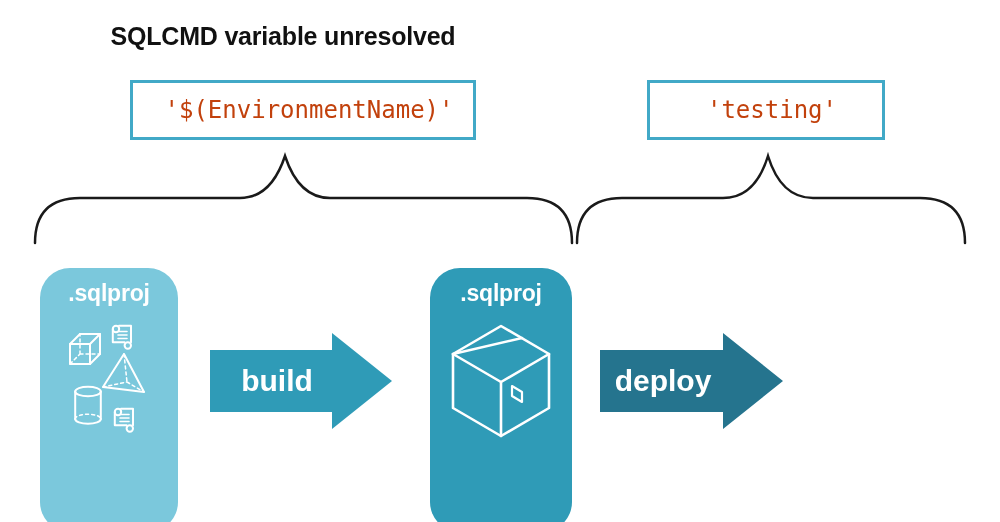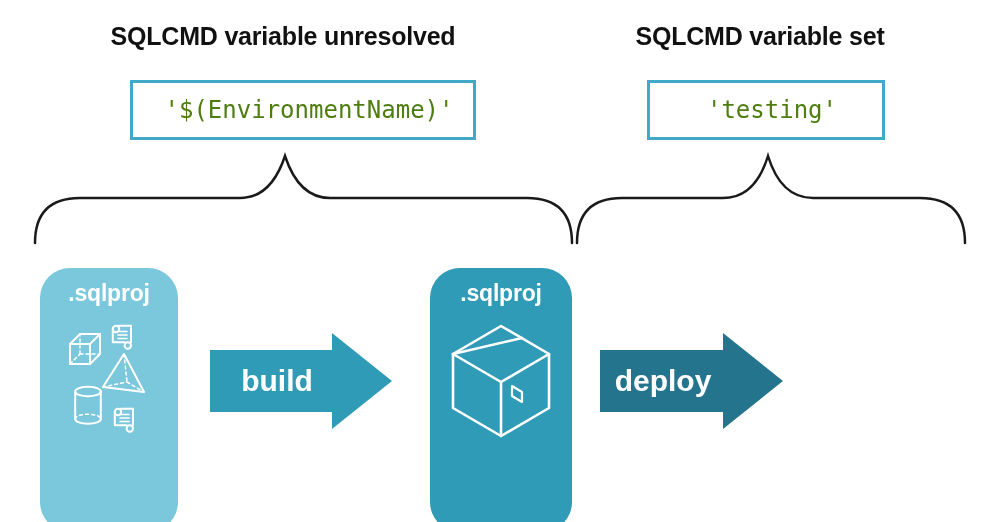--- a/index.html
+++ b/index.html
@@ -15,21 +15,21 @@
   .heading-left{left:108px;width:350px;}
   .heading-right{left:610px;width:300px;}
   .codebox{
     position:absolute;top:80px;height:60px;background:#ffffff;
     border:3px solid #41a9c7;box-sizing:border-box;
     display:flex;align-items:center;justify-content:center;
   }
   .codebox-left{left:130px;width:346px;}
   .codebox-right{left:647px;width:238px;justify-content:center;}
   .code-text{
-    font-family:"DejaVu Sans Mono",monospace;font-size:24px;color:#4d7c0f;
+    font-family:"DejaVu Sans Mono",monospace;font-size:24px;color:#c2410c;
     white-space:pre;
     margin-left:12px;
   }
   .layer{position:absolute;left:0;top:0;width:1000px;height:522px;}
   .stage{
     position:absolute;top:268px;height:264px;border-radius:30px;
   }
   .stage-sqlproj{left:40px;width:138px;background:#7bc8dc;}
   .stage-dacpac{left:430px;width:142px;background:#2f9bb7;}
   .stage-database{left:818px;width:145px;background:#25748e;}
@@ -48,21 +48,20 @@
   }
   .arrow-label-build{left:212px;width:130px;}
   .arrow-label-deploy{left:600px;width:126px;}
 </style>
 </head>
 <body>
 
 <div class="canvas">
 
   <div class="heading heading-left">SQLCMD variable unresolved</div>
-  <div class="heading heading-right">SQLCMD variable set</div>
 
   <div class="codebox codebox-left">
     <span class="code-text">'$(EnvironmentName)'</span>
   </div>
   <div class="codebox codebox-right">
     <span class="code-text">'testing'</span>
   </div>
 
   <svg class="layer" viewBox="0 0 1000 522" xmlns="http://www.w3.org/2000/svg">
     <path d="M 35 243 Q 35 198 80 198 L 240 198 Q 271 198 285 156 Q 299 198 330 198 L 527 198 Q 572 198 572 243" fill="none" stroke="#1a1a1a" stroke-width="2.5" stroke-linecap="round"></path>

